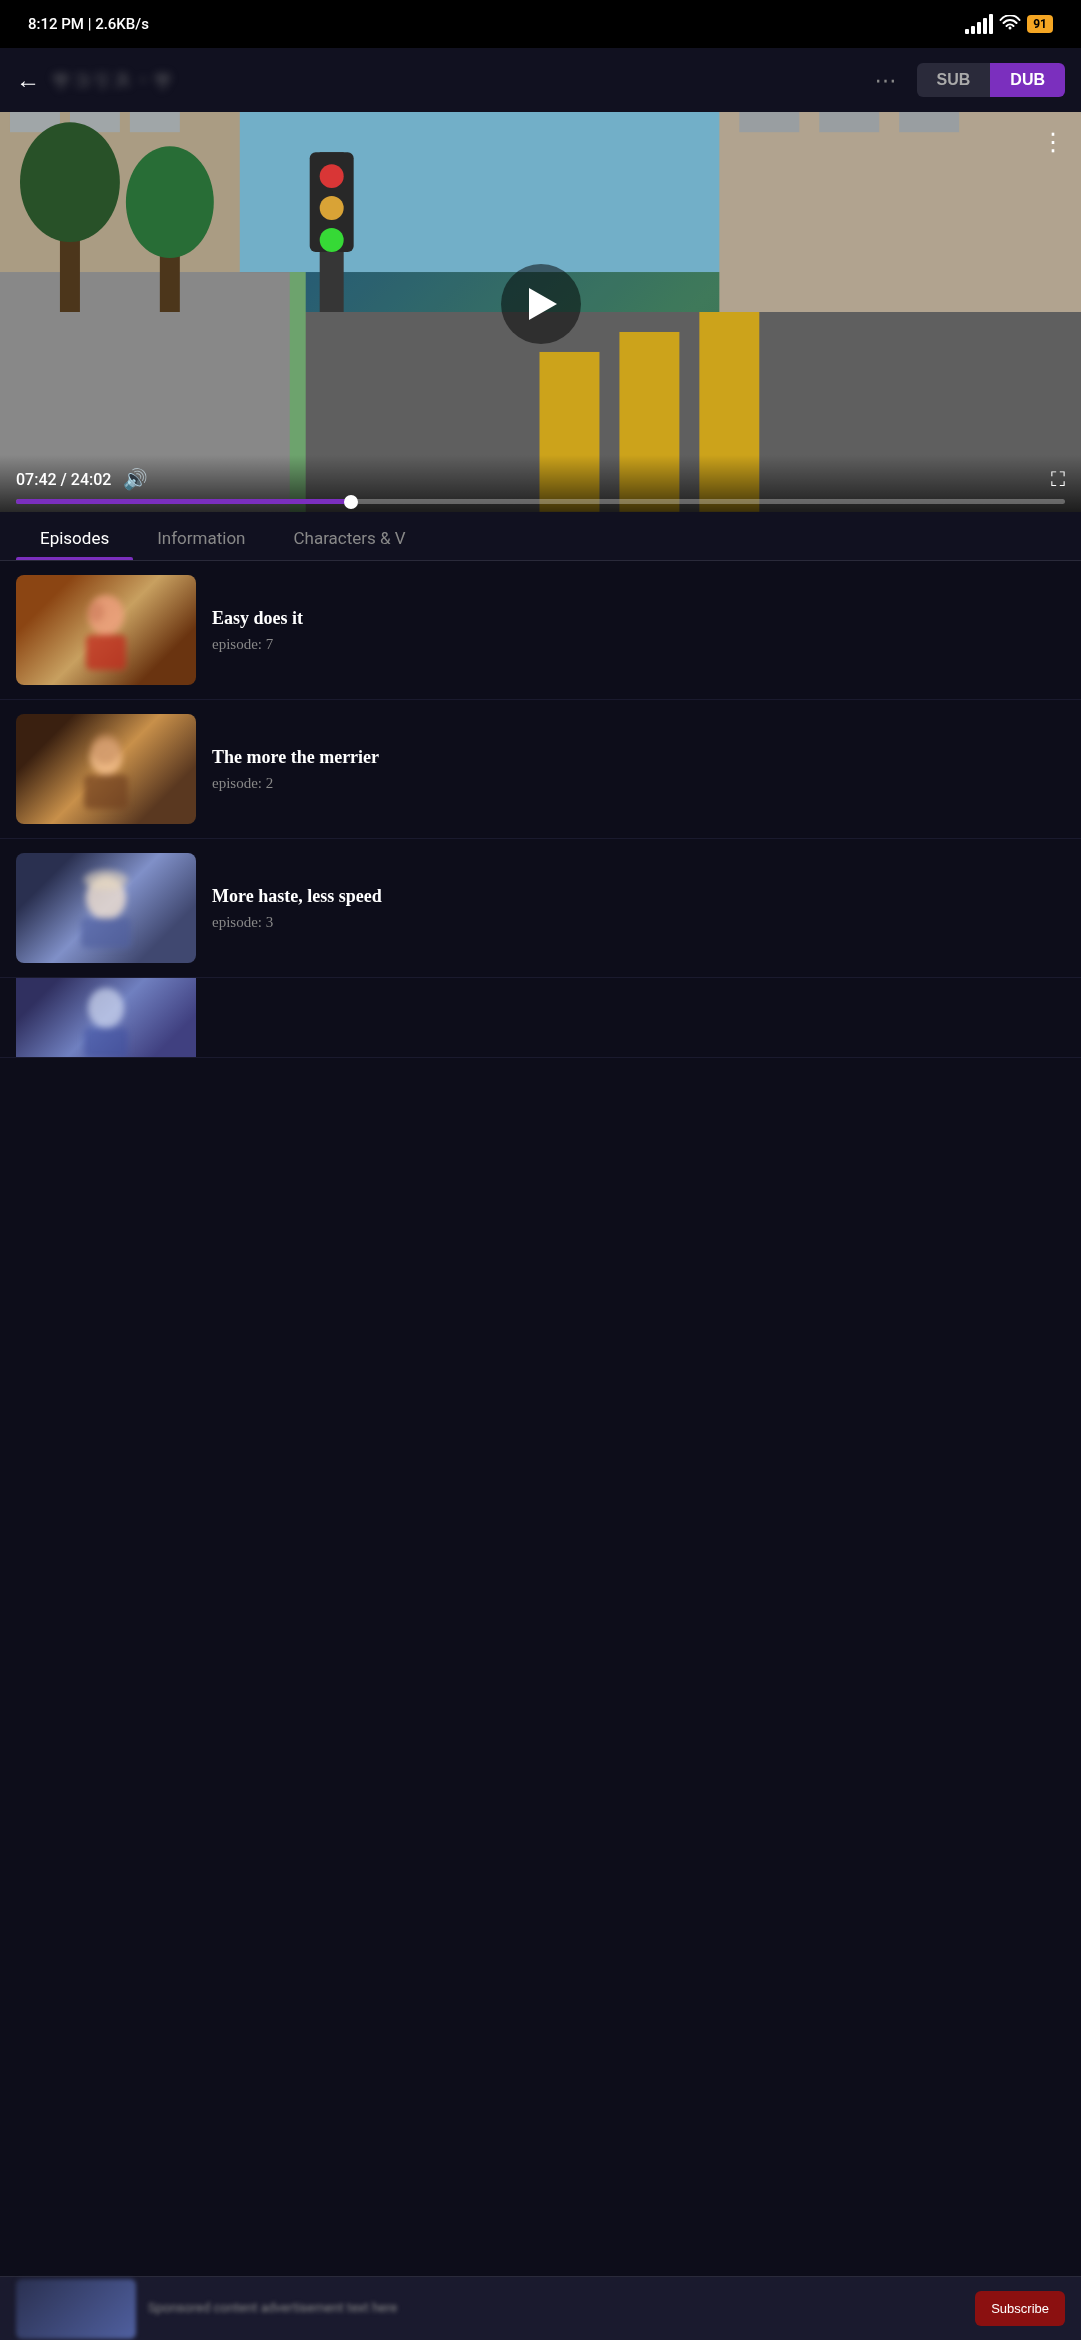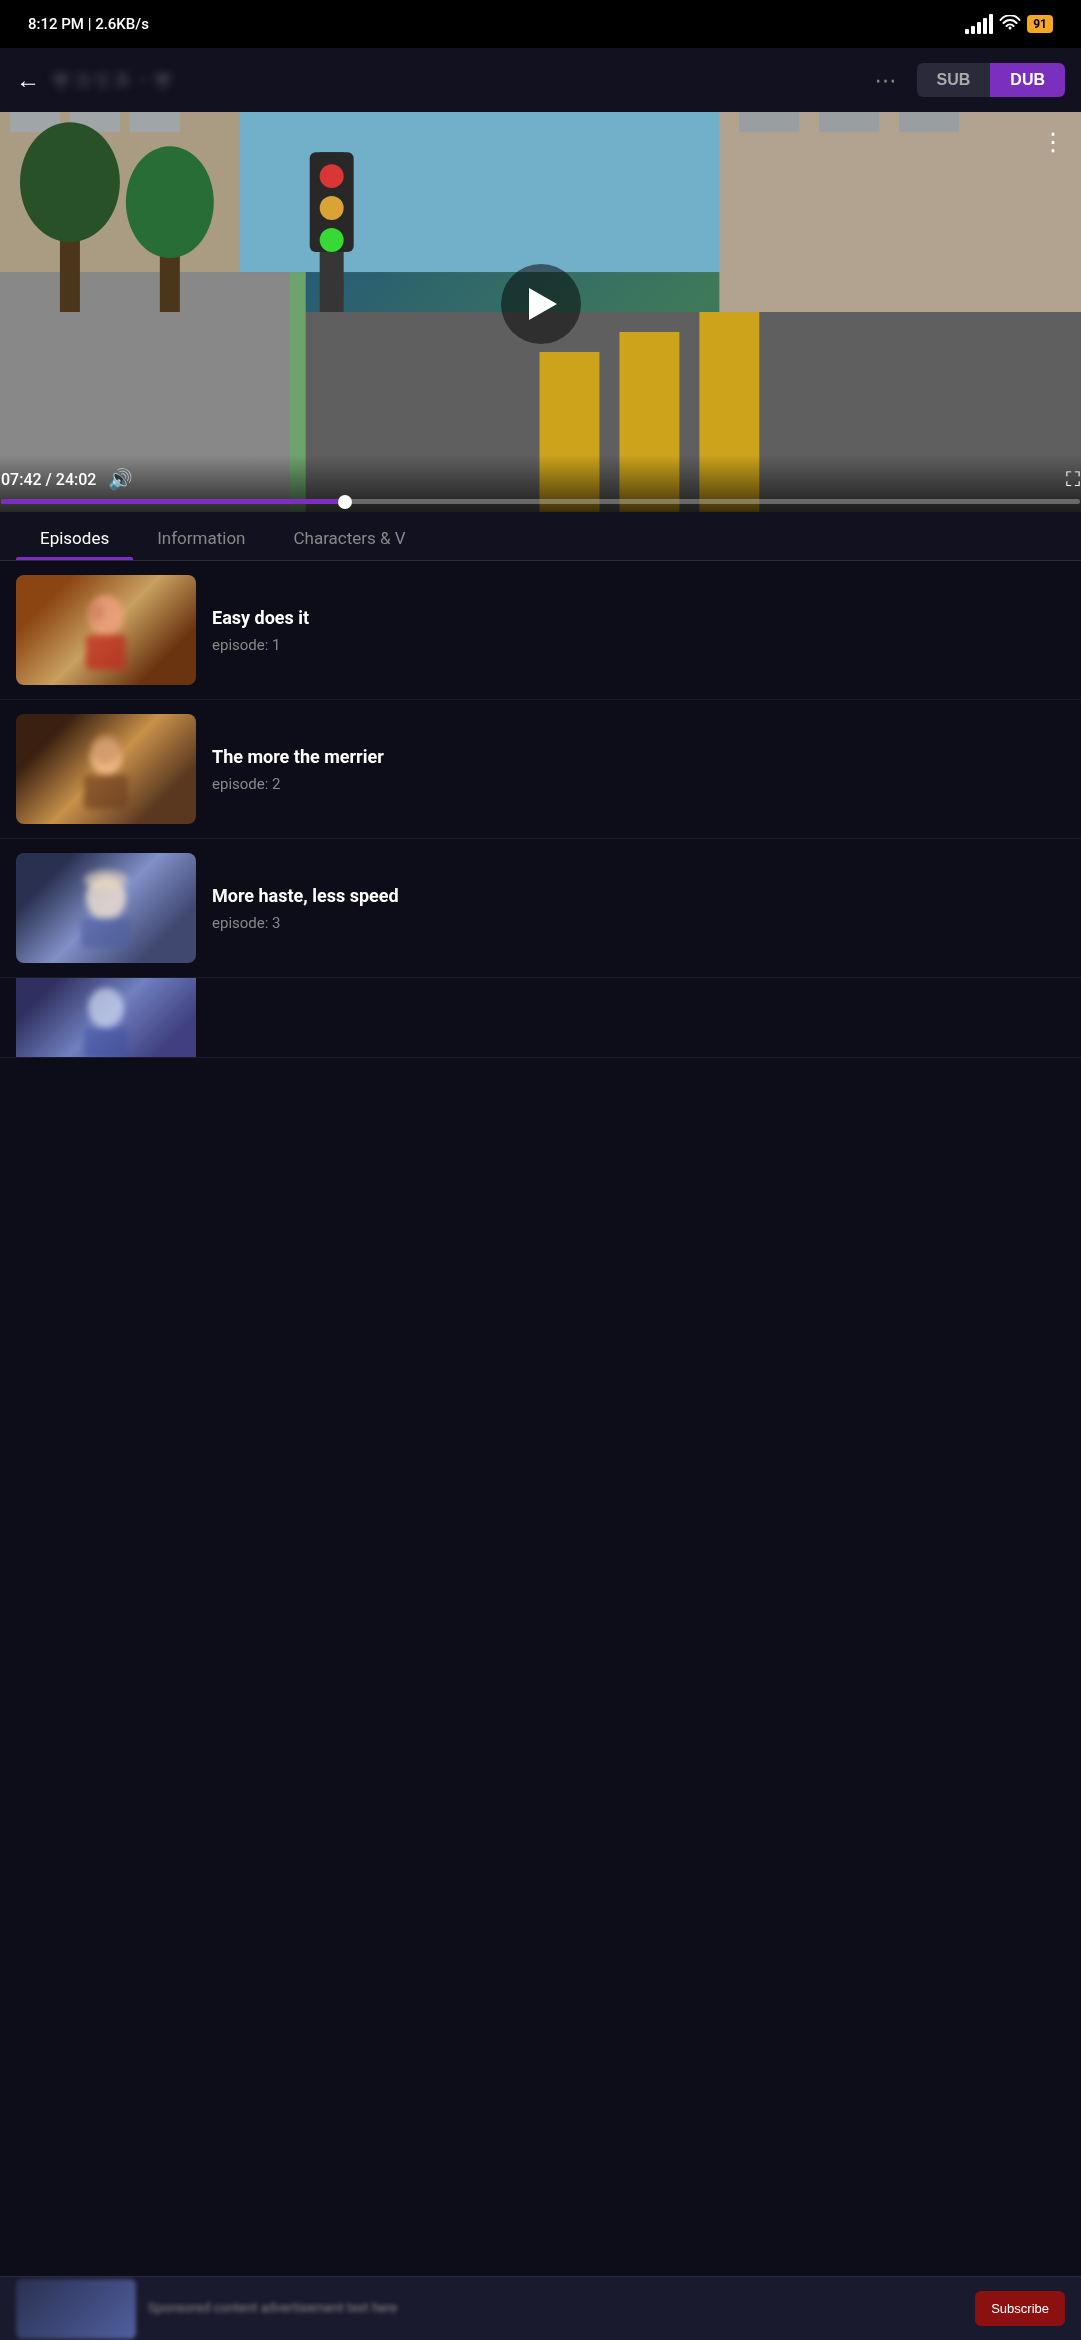--- a/index.html
+++ b/index.html
@@ -144,21 +144,21 @@
       border-top: 16px solid transparent;
       border-bottom: 16px solid transparent;
       border-left: 28px solid #fff;
       margin-left: 4px;
     }
     .player-controls {
       position: absolute;
       bottom: 0;
       left: 0;
       right: 0;
-      padding: 12px 1px 8px;
+      padding: 12px 16px 8px;
       background: linear-gradient(transparent, rgba(0,0,0,0.7));
     }
     .player-time-row {
       display: flex;
       align-items: center;
       gap: 12px;
       margin-bottom: 8px;
     }
     .player-time {
       font-size: 16px;
@@ -225,20 +225,21 @@
       right: 0;
       height: 3px;
       background: #7b2fbe;
       border-radius: 2px 2px 0 0;
     }
 
     
     .episodes-list {
       background: #0d0d1a;
       padding-bottom: 100px;
+      font-family: Liberation Serif, serif;
     }
     .episode-item {
       display: flex;
       align-items: center;
       padding: 14px 16px;
       border-bottom: 1px solid #1a1a2e;
       gap: 16px;
       cursor: pointer;
     }
     .episode-thumb {
@@ -463,21 +464,21 @@
       <div class="thumb-inner">
         <svg width="60" height="80" viewBox="0 0 60 80">
           <ellipse cx="30" cy="25" rx="18" ry="20" fill="#f0a080" opacity="0.8"></ellipse>
           <rect x="10" y="45" width="40" height="35" rx="5" fill="#c03020" opacity="0.8"></rect>
           <ellipse cx="20" cy="22" rx="8" ry="10" fill="#d08060" opacity="0.7"></ellipse>
         </svg>
       </div>
     </div>
     <div class="episode-info">
       <div class="episode-title">Easy does it</div>
-      <div class="episode-number">episode: 1</div>
+      <div class="episode-number">episode: 7</div>
     </div>
   </div>
 
   <div class="episode-item">
     <div class="episode-thumb thumb-2">
       <div class="thumb-inner">
         <svg width="60" height="80" viewBox="0 0 60 80">
           <ellipse cx="30" cy="28" rx="16" ry="18" fill="#f5c090" opacity="0.8"></ellipse>
           <rect x="8" y="46" width="44" height="34" rx="5" fill="#704020" opacity="0.7"></rect>
           <rect x="15" y="5" width="30" height="30" rx="15" fill="#c89060" opacity="0.6"></rect>

